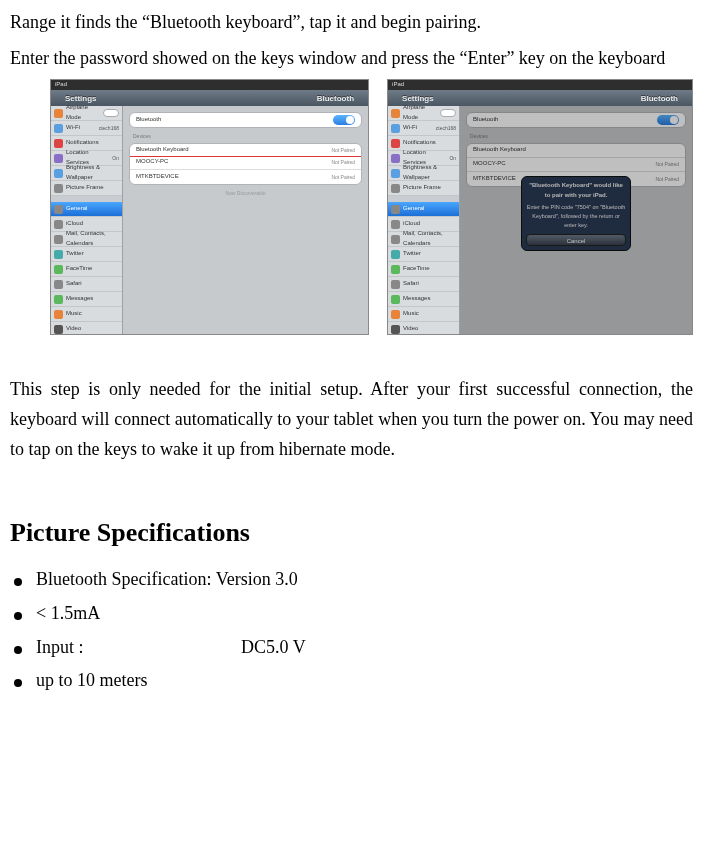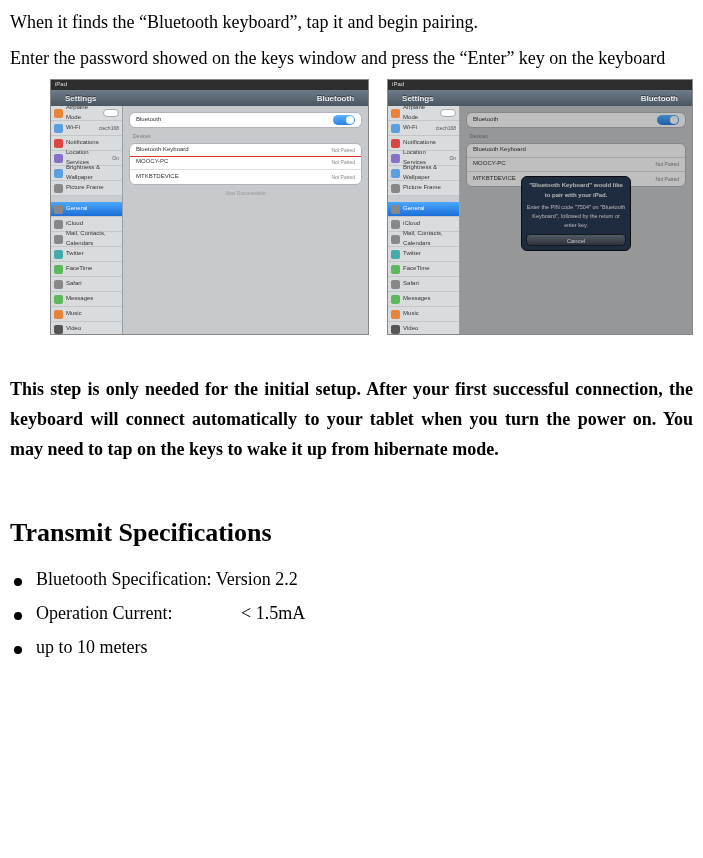--- a/index.html
+++ b/index.html
@@ -11,21 +11,20 @@
       line-height: 1.65;
       color: #000;
       width: 703px;
       background: #fff;
     }
     .para {
       margin: 0 0 6px 0;
     }
     .justify {
       text-align: justify;
-      font-weight: bold;
     }
     .screenshots {
       display: flex;
       gap: 18px;
       margin: 6px 0 40px 0;
       padding-left: 40px;
     }
     .shot {
       position: relative;
       background: #b7b9b8;
@@ -227,21 +226,21 @@
       flex-shrink: 0;
     }
     ul.spec-list li .label {
       display: inline-block;
       min-width: 205px;
     }
   </style>
 </head>
 <body>
 
-<p class="para">When it finds the “Bluetooth keyboard”, tap it and begin pairing.</p>
+<p class="para">Range it finds the “Bluetooth keyboard”, tap it and begin pairing.</p>
 <p class="para">Enter the password showed on the keys window and press the “Enter” key on the keyboard</p>
 
 <div class="screenshots">
 
   <div class="shot" id="shot-left" style="width:340px;height:256px;">
     <div class="statusbar">
       <span>iPad</span>
     </div>
     <div class="titlebar">
       <span>Settings</span>
@@ -439,28 +438,32 @@
           <div class="pd-btn">Cancel</div>
         </div>
       </div>
     </div>
   </div>
 
 </div>
 
 <p class="para justify">This step is only needed for the initial setup. After your first successful connection, the keyboard will connect automatically to your tablet when you turn the power on. You may need to tap on the keys to wake it up from hibernate mode.</p>
 
-<h2 class="specs">Transmit Specifications</h2>
+<h2 class="specs">Picture Specifications</h2>
 <ul class="spec-list" id="spec-list">
     <li>
       <span class="bullet"></span>
-      <span class="">Bluetooth Specification: Version 2.2</span>
+      <span class="">Bluetooth Specification: Version 3.0</span>
     </li>
     <li>
       <span class="bullet"></span>
-      <span class="label">Operation Current:</span>
       <span>&lt; 1.5mA</span>
+    </li>
+    <li>
+      <span class="bullet"></span>
+      <span class="label">Input :</span>
+      <span>DC5.0 V</span>
     </li>
     <li>
       <span class="bullet"></span>
       <span> up to 10 meters</span>
     </li>
   </ul>
 
 </body></html>

